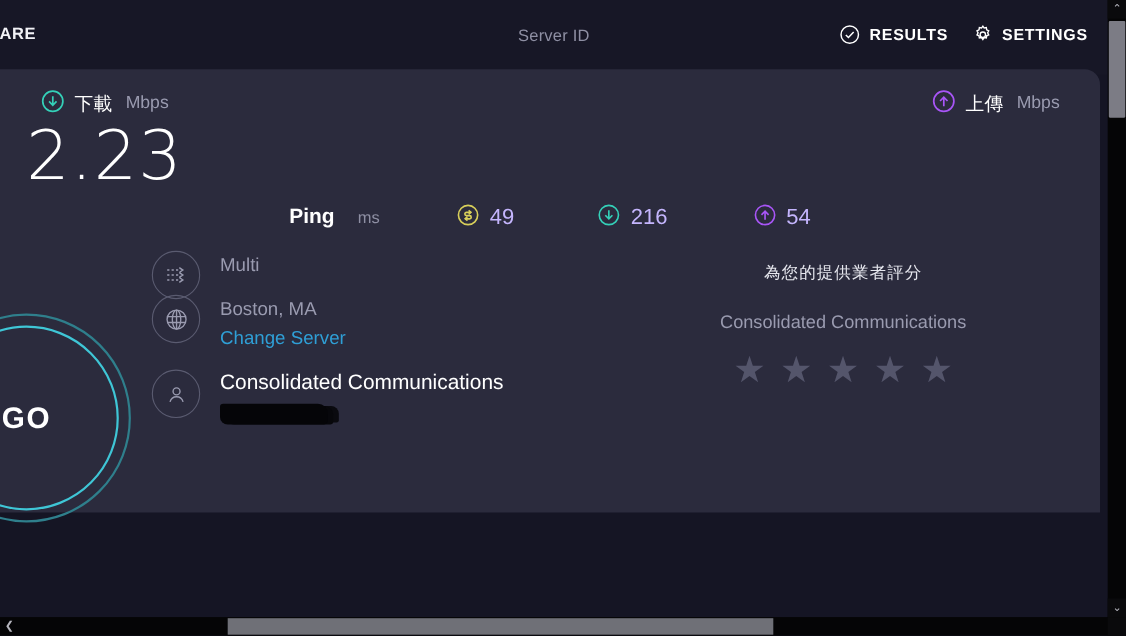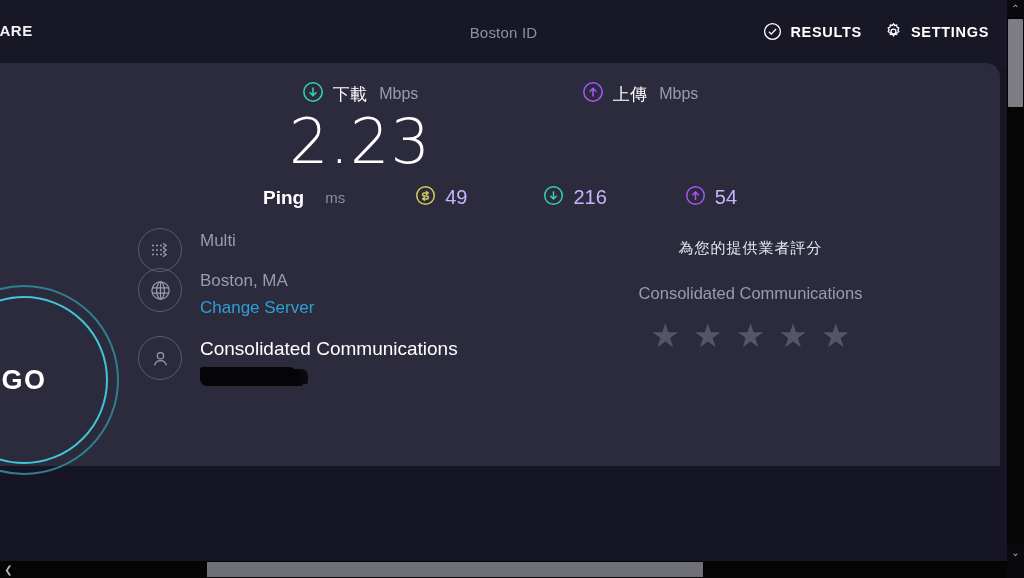--- a/index.html
+++ b/index.html
@@ -37,21 +37,21 @@
 
   
   .panel {
     position: absolute; left: 0; top: 63px; width: 1000px; height: 403px;
     background: #2b2b3d;
     border-top-right-radius: 14px;
   }
 
   
   .speeds { position: absolute; left: 0; top: 18px; width: 1000px; }
-  .speed-row { display: flex; justify-content: center; gap: 90px; }
+  .speed-row { display: flex; justify-content: space-between; gap: 90px; }
   .speed-col { width: 190px; text-align: center; }
   .speed-head {
     display: flex; align-items: center; justify-content: center; gap: 9px;
     height: 26px;
   }
   .speed-head .txt { font-size: 17px; color: #ffffff; letter-spacing: .3px; }
   .speed-head .unit { font-size: 16px; color: #9a9bb0; margin-left: 3px; }
   .speed-val {
     font-size: 62px; color: #ffffff; font-weight: 300; line-height: 1.0;
     margin-top: 4px; letter-spacing: 1px;
@@ -96,21 +96,21 @@
   .info-title { color: #ffffff; font-size: 19px; line-height: 26px; }
   .info-sub { color: #9a9bb0; font-size: 17px; line-height: 26px; }
   .info-link { color: #2f9fd6; font-size: 17px; line-height: 28px; cursor: pointer; }
   .redaction {
     margin-top: 5px; width: 98px; height: 19px; background: #050508;
     border-radius: 3px 9px 4px 7px;
     box-shadow: 6px 1px 0 -1px #07070b, 12px 0 0 -2px #0a0a0f;
   }
 
   
-  .rating { position: absolute; left: 568px; top: 176px; width: 365px; text-align: center; }
+  .rating { position: absolute; left: 584px; top: 176px; width: 365px; text-align: center; }
   .rating-q { color: #e6e7ee; font-size: 15px; letter-spacing: 1px; }
   .rating-isp { color: #9a9bb0; font-size: 16.5px; margin-top: 26px; }
   .stars { margin-top: 16px; display: flex; justify-content: center; gap: 13px; }
   .star { font-size: 33px; color: #54556b; line-height: 1; cursor: pointer; }
 
   
   .vscroll {
     position: absolute; right: 0; top: 0; width: 17px; height: 561px;
     background: #050506;
   }
@@ -139,21 +139,21 @@
   }
   .corner-box { position: absolute; right: 0; bottom: 0; width: 17px; height: 17px; background: #0a0a0c; }
 </style>
 </head>
 <body>
 
 <div id="root">
 
   <div class="header">
     <div class="share-btn">HARE</div>
-    <div class="result-id">Boston ID</div>
+    <div class="result-id">Server ID</div>
     <div class="hdr-right">
       <div class="hdr-item">
         <span>
           <svg width="19" height="19" viewBox="0 0 24 24" fill="none" stroke="#ffffff" stroke-width="1.7">
             <circle cx="12" cy="12" r="10"></circle>
               <path d="M7.5 12.3l3 3 6-6.4"></path>
           </svg>
         </span>
         <span class="lbl">RESULTS</span>
       </div>

